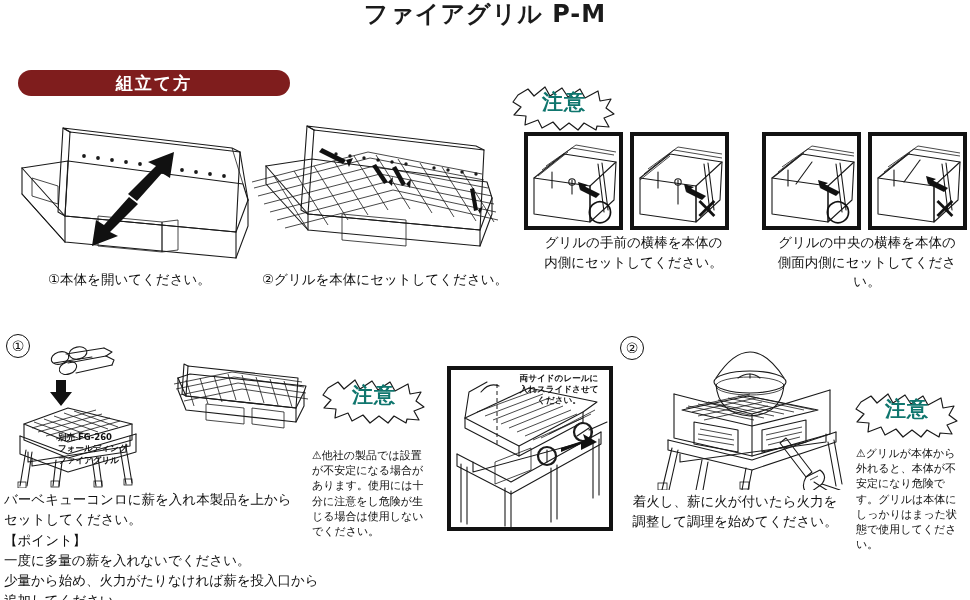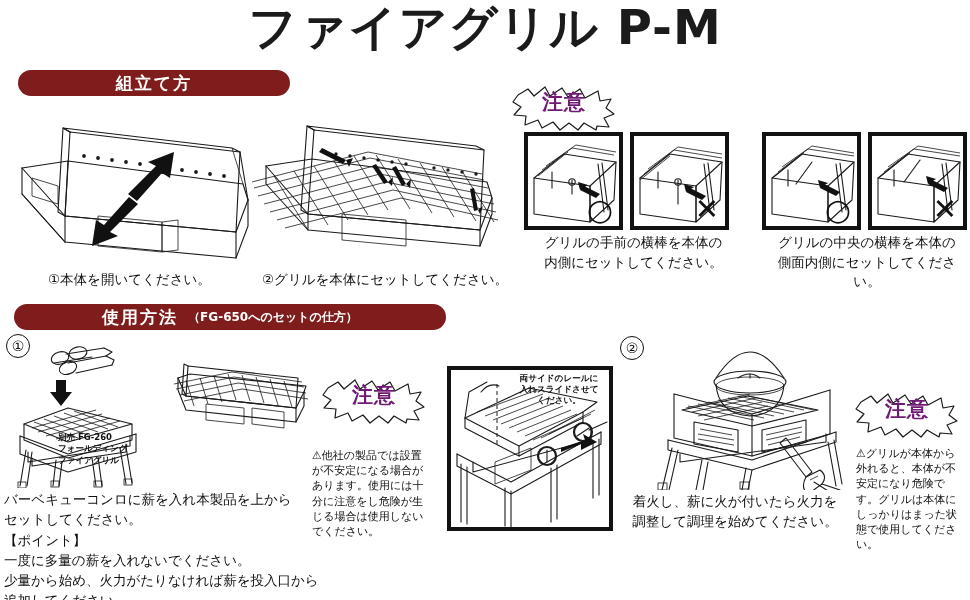--- a/index.html
+++ b/index.html
@@ -9,21 +9,21 @@
     font-family: "DejaVu Sans", "Liberation Sans", sans-serif;
     color: #1a1a1a;
     overflow: hidden;
   }
   #page { position: relative; width: 970px; height: 600px; }
 
   
   .title {
     position: absolute; top: 2px; left: 0; width: 970px;
     text-align: center;
-    font-size: 48px; font-weight: bold;
+    font-size: 24px; font-weight: bold;
     letter-spacing: 1px;
     color: #1b1b1b;
     line-height: 1.05;
   }
   .subtitle {
     position: absolute; top: 46px; left: 0; width: 970px;
     text-align: center;
     font-size: 15px; font-weight: bold;
     color: #1b1b1b;
     letter-spacing: 0.5px;
@@ -72,21 +72,21 @@
   
   .caution {
     position: absolute;
     width: 104px; height: 46px;
   }
   .caution svg { position: absolute; inset: 0; width: 100%; height: 100%; }
   .caution .ctext {
     position: absolute; inset: 0;
     display: flex; align-items: center; justify-content: center;
     font-size: 21px; font-weight: bold;
-    color: #701a75;
+    color: #0f766e;
     letter-spacing: 1px;
     padding-bottom: 12px;
   }
 
   
   .framebox {
     position: absolute;
     border: 4px solid #121212;
     background: #fff;
     overflow: hidden;
@@ -350,24 +350,20 @@
     </svg>
     <div class="ng-mark" style="right:6px; bottom:2px; font-size:29px;">✕</div>
   </div>
 
   <div class="cap" style="left:526px; top:233px; width:215px;">グリルの手前の横棒を本体の
 内側にセットしてください。</div>
   <div class="cap" style="left:762px; top:233px; width:210px;">グリルの中央の横棒を本体の
 側面内側にセットしてくださ
 い。</div>
 
-  <div class="pill" id="pill-usage">
-    <span class="pill-main">使用方法</span>
-    <span class="pill-sub">（FG-650へのセットの仕方）</span>
-  </div>
 
   <div class="stepnum" style="left:6px; top:334px;">①</div>
 
   <div style="position:absolute;left:8px;top:336px;width:170px;height:152px;">
     <svg viewBox="0 0 170 152" width="170" height="152" aria-hidden="true">
 
       <g class="ln">
         <ellipse cx="52" cy="22" rx="9" ry="6" transform="rotate(-18 52 22)"></ellipse>
         <ellipse cx="70" cy="17" rx="9" ry="6" transform="rotate(-12 70 17)"></ellipse>
         <ellipse cx="60" cy="32" rx="9" ry="6" transform="rotate(-20 60 32)"></ellipse>

